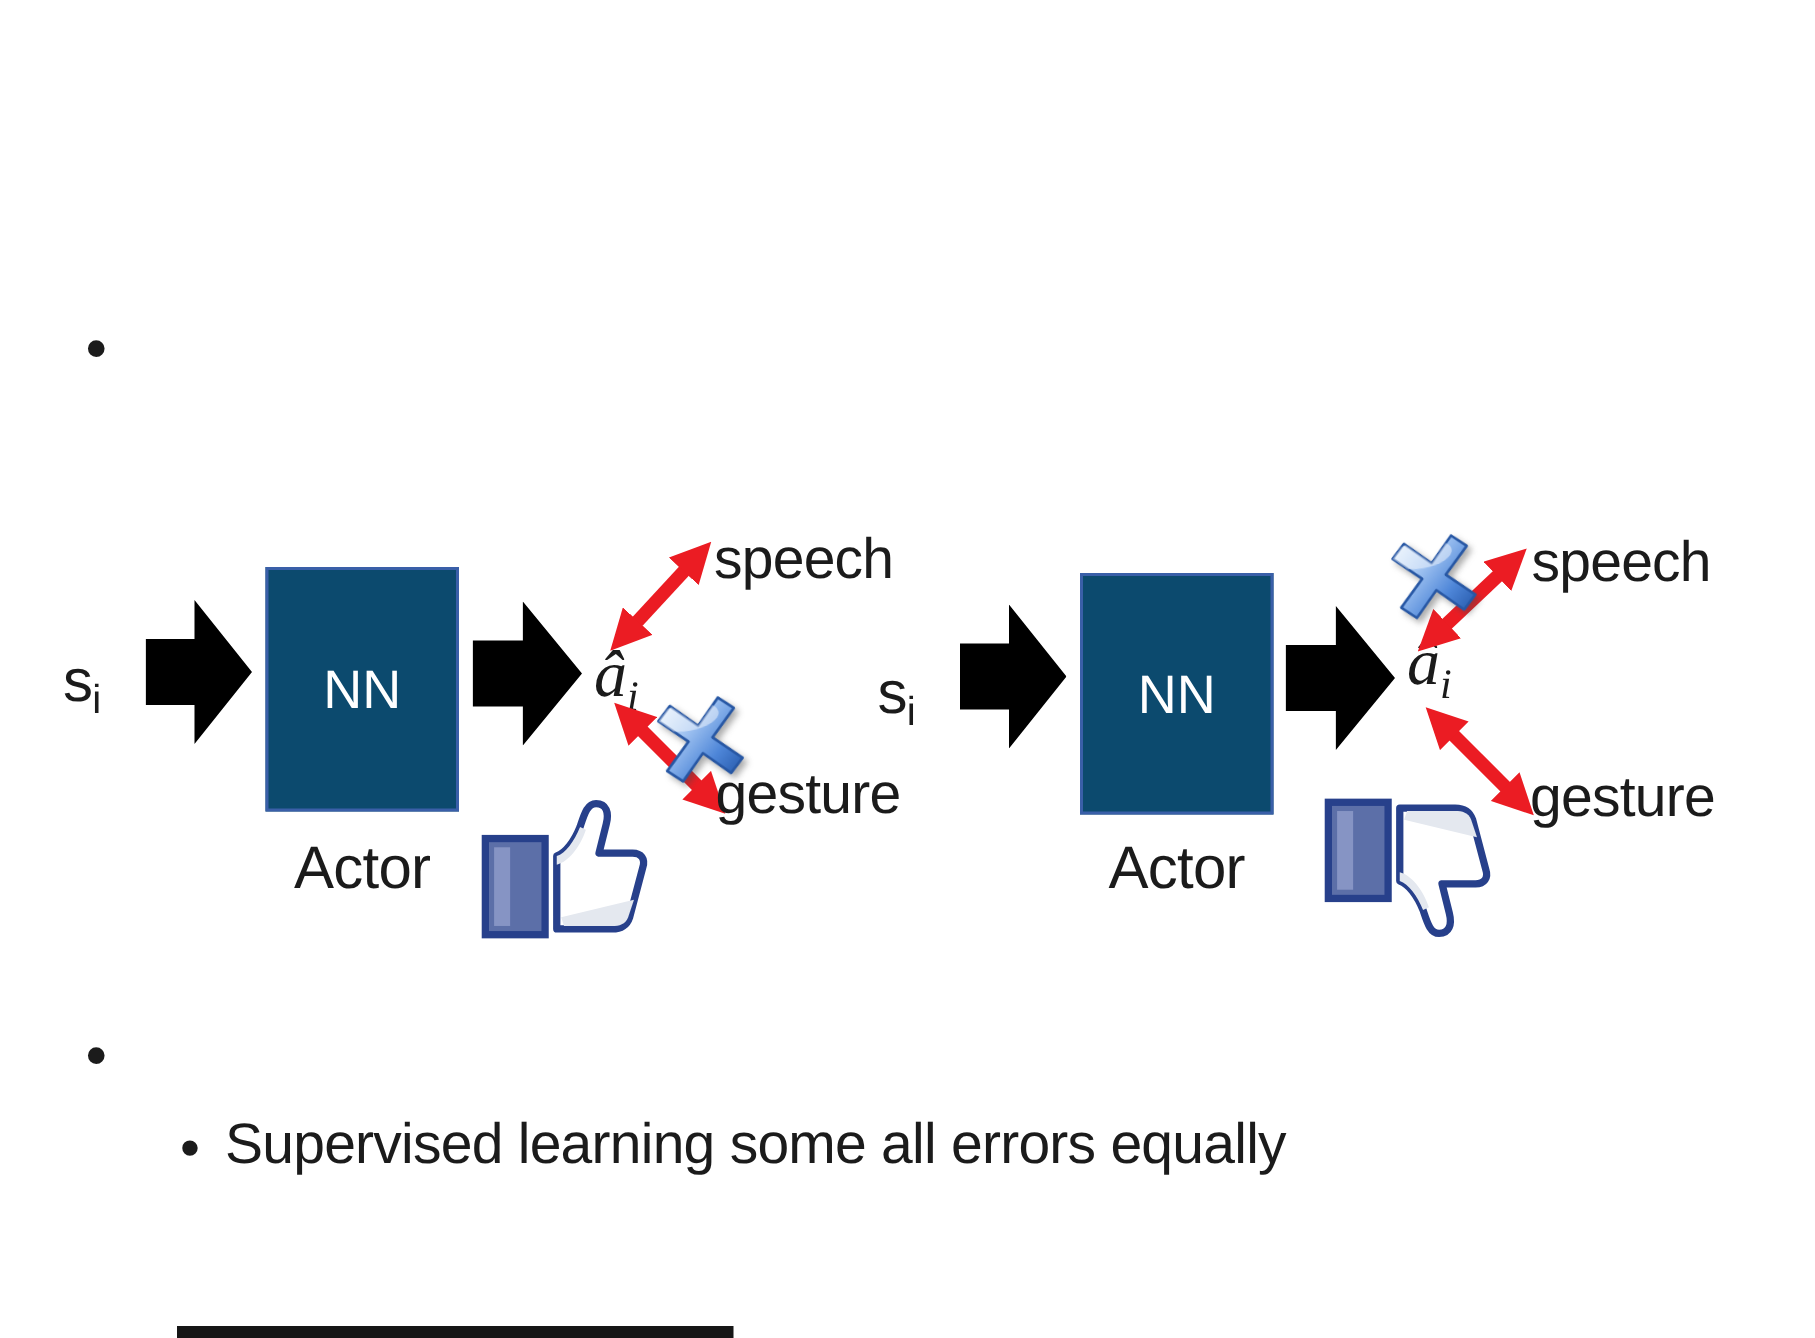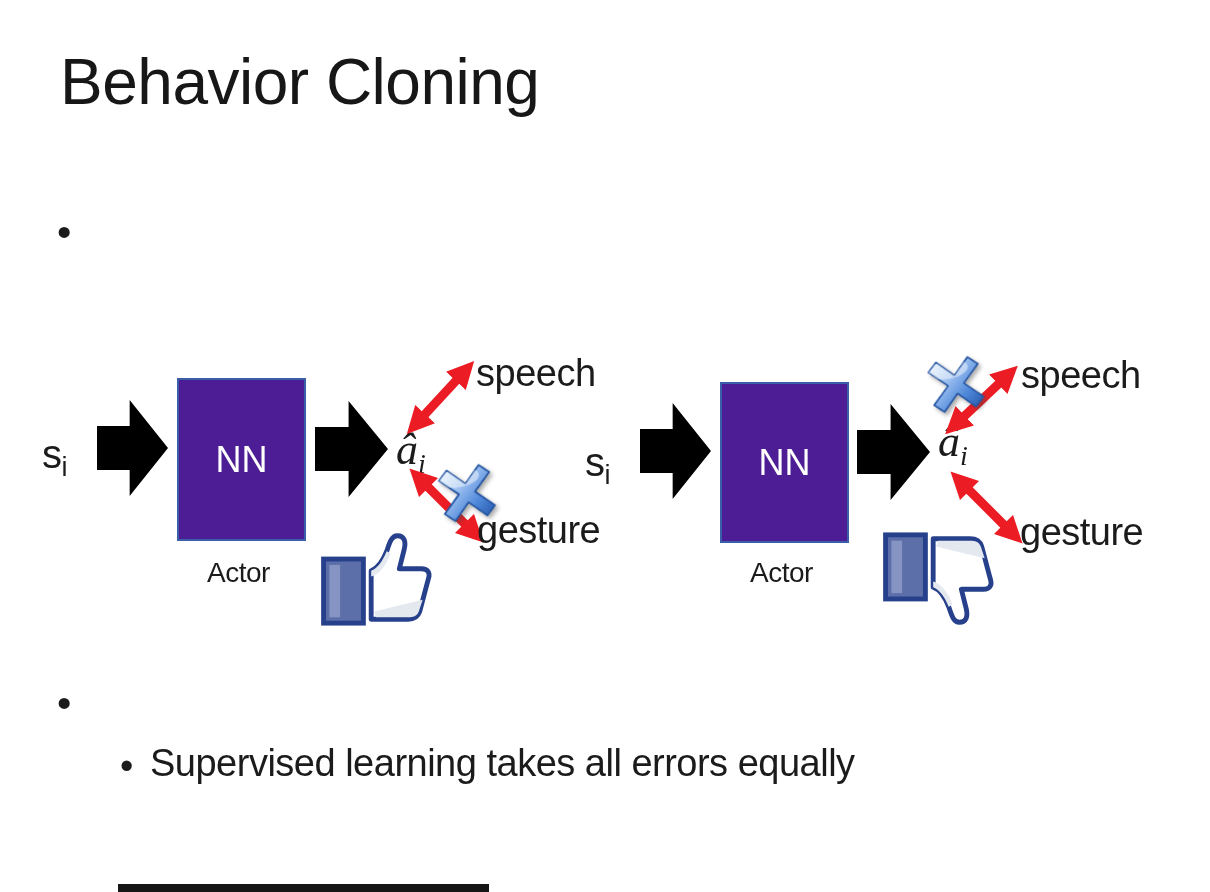--- a/index.html
+++ b/index.html
@@ -16,46 +16,45 @@
   .title{
     left:60px;top:50px;
     font-size:64px;line-height:1;letter-spacing:-0.5px;
     color:#171717;font-weight:400;
   }
   .bullet-glyph{font-size:41px;line-height:1;}
   .body-line{font-size:41px;}
   .sub-line{font-size:38px;}
   .b1-block{left:90px;top:208px;font-size:41px;line-height:52px;letter-spacing:-0.5px;}
   .nn-box{
-    background:#4c1d95;
+    background:#0c4a6e;
     border:2px solid #3A5FA8;
     box-sizing:border-box;
     display:flex;align-items:center;justify-content:center;
   }
   .nn-label{color:#fff;font-size:36px;letter-spacing:0;}
   .block-arrow{
     background:#000;
     clip-path:polygon(0 27%,46% 27%,46% 0,100% 50%,46% 100%,46% 73%,0 73%);
   }
   .si{font-size:40px;line-height:1;}
   .si sub{font-size:27px;line-height:1;vertical-align:-8px;}
   .ahat{font-family:Liberation Serif, serif;font-style:italic;font-size:44px;line-height:1;}
   .ahat sub{font-size:28px;vertical-align:-9px;}
-  .actor{font-size:28px;margin-left:11px;}
+  .actor{font-size:40px;}
   .action-label{font-size:38px;}
   .xmark{filter:drop-shadow(2px 3px 2px rgba(70,70,70,0.45));}
   .thumb-down{transform:scaleY(-1);}
   .bottom-bar{left:118px;top:884px;width:371px;height:8px;background:#161616;}
 </style>
 </head>
 <body>
 
 <div class="slide">
 
-  <div class="abs title txt">Behavior Cloning</div>
 
   <span class="abs bullet-glyph" style="left:57px;top:212px;">•</span>
   <div class="abs b1-block">
   </div>
 
   <div class="abs si txt" style="left:42px;top:434px;"><span>s</span><sub>i</sub></div>
 
   <div class="abs block-arrow" style="left:97px;top:400px;width:71px;height:96px;"></div>
 
   <div class="abs nn-box" style="left:177px;top:378px;width:129px;height:163px;">
@@ -168,17 +167,17 @@
     <rect x="5" y="34" width="41" height="66" fill="#5C6FA8" stroke="#27408B" stroke-width="5"></rect>
     <rect x="11" y="40" width="11" height="54" fill="#8694C4"></rect>
     <path d="M54,96 L54,46 C60,44 66,36 70,26 C73,17 75,10 81,10 C88,10 90,16 88,24 L83,44 L106,44 C112,44 115,48 113,54 L104,88 C102,94 98,96 92,96 Z" fill="#ffffff" stroke="#27408B" stroke-width="5" stroke-linejoin="round"></path>
     <path d="M70,26 C66,36 60,44 54,46 L54,52 C62,50 70,40 74,28 Z" fill="#E4E8EF"></path>
     <path d="M57,88 L107,76 L103,88 C101,93 97,94 92,94 L59,94 Z" fill="#E4E8EF"></path>
   </svg>
 
   <span class="abs bullet-glyph" style="left:57px;top:683px;">•</span>
 
   <span class="abs bullet-glyph" style="left:120px;top:747px;font-size:38px;">•</span>
-  <div class="abs sub-line txt" style="left:150px;top:744px;">Supervised learning takes all errors equally</div>
+  <div class="abs sub-line txt" style="left:150px;top:744px;">Supervised learning some all errors equally</div>
 
   <div class="abs bottom-bar"></div>
 
 </div>
 
 </body></html>

